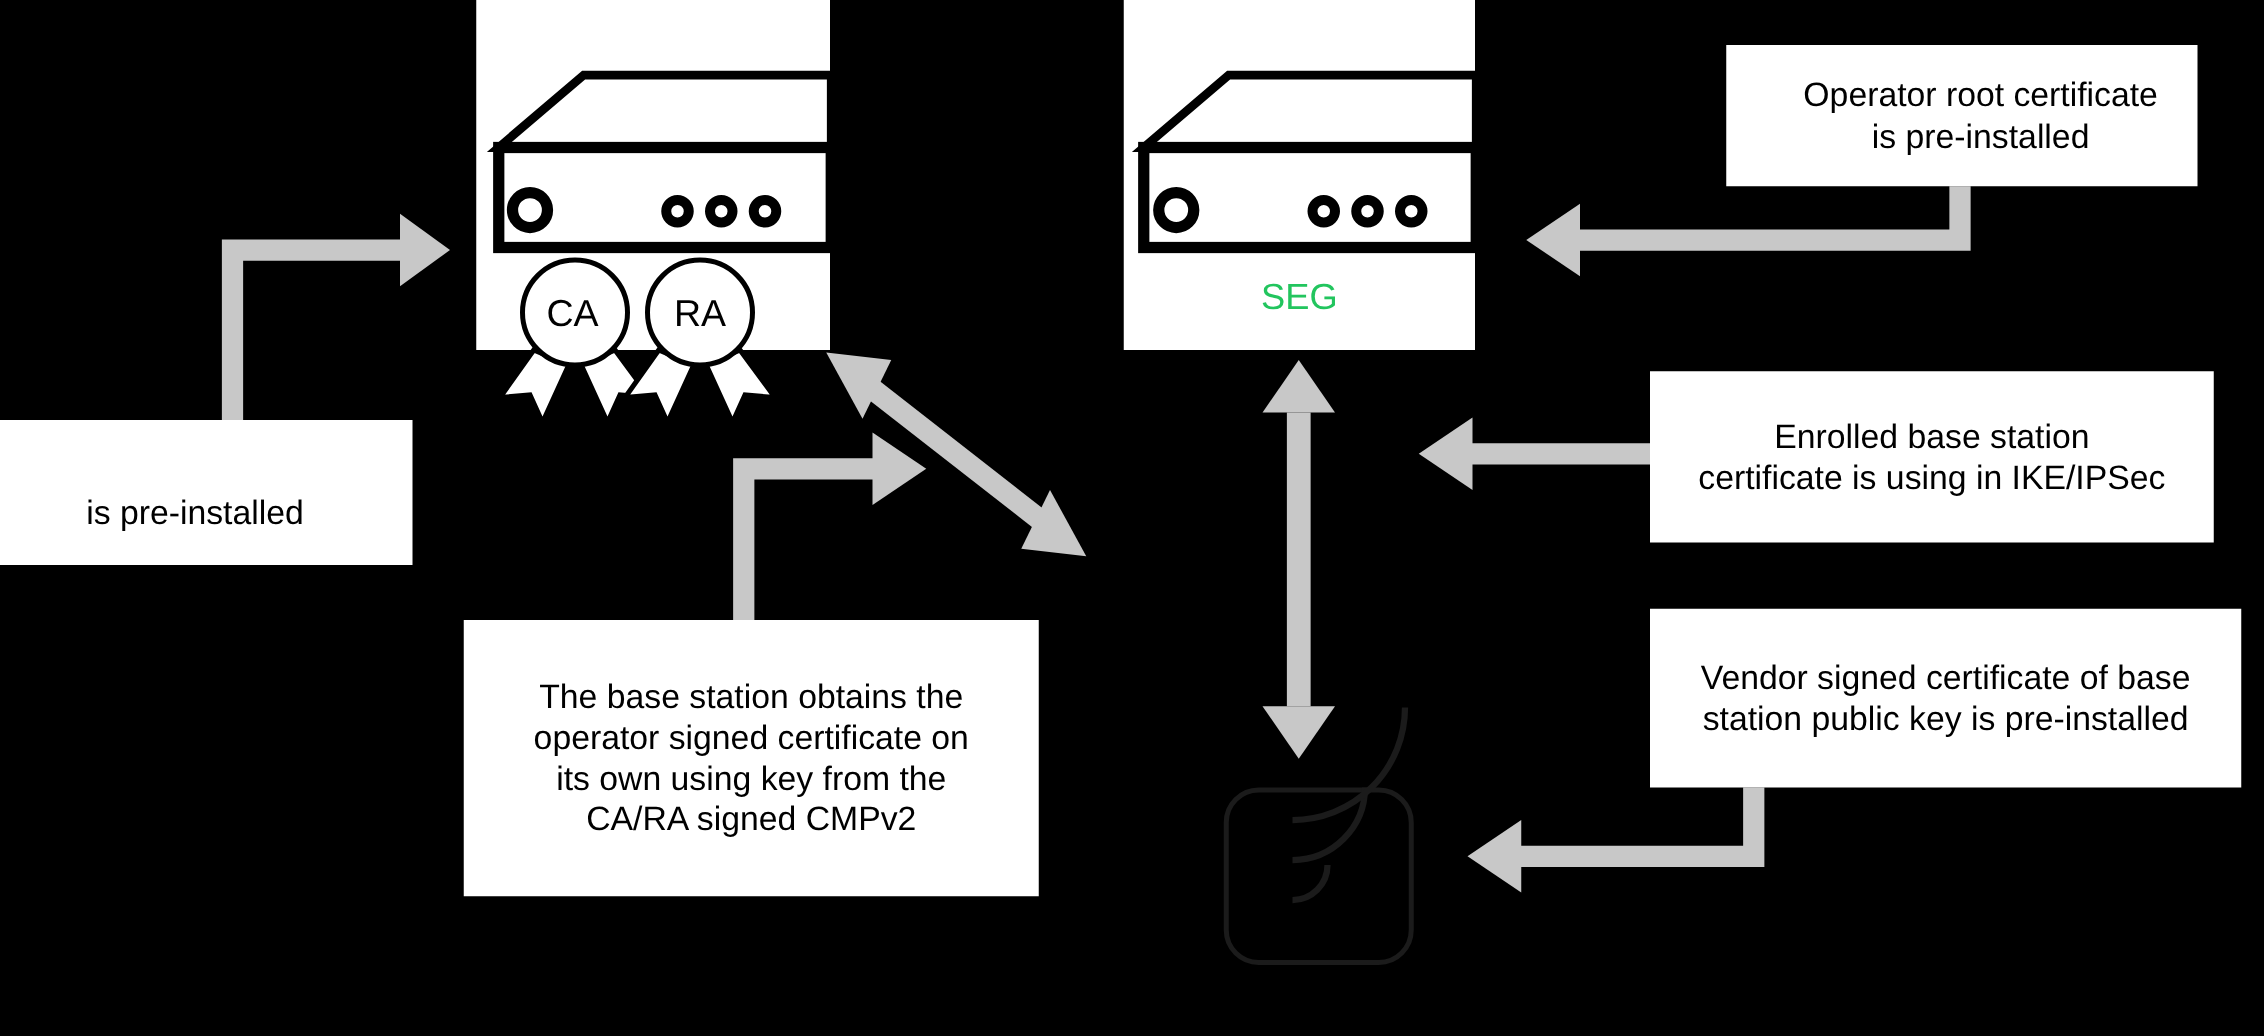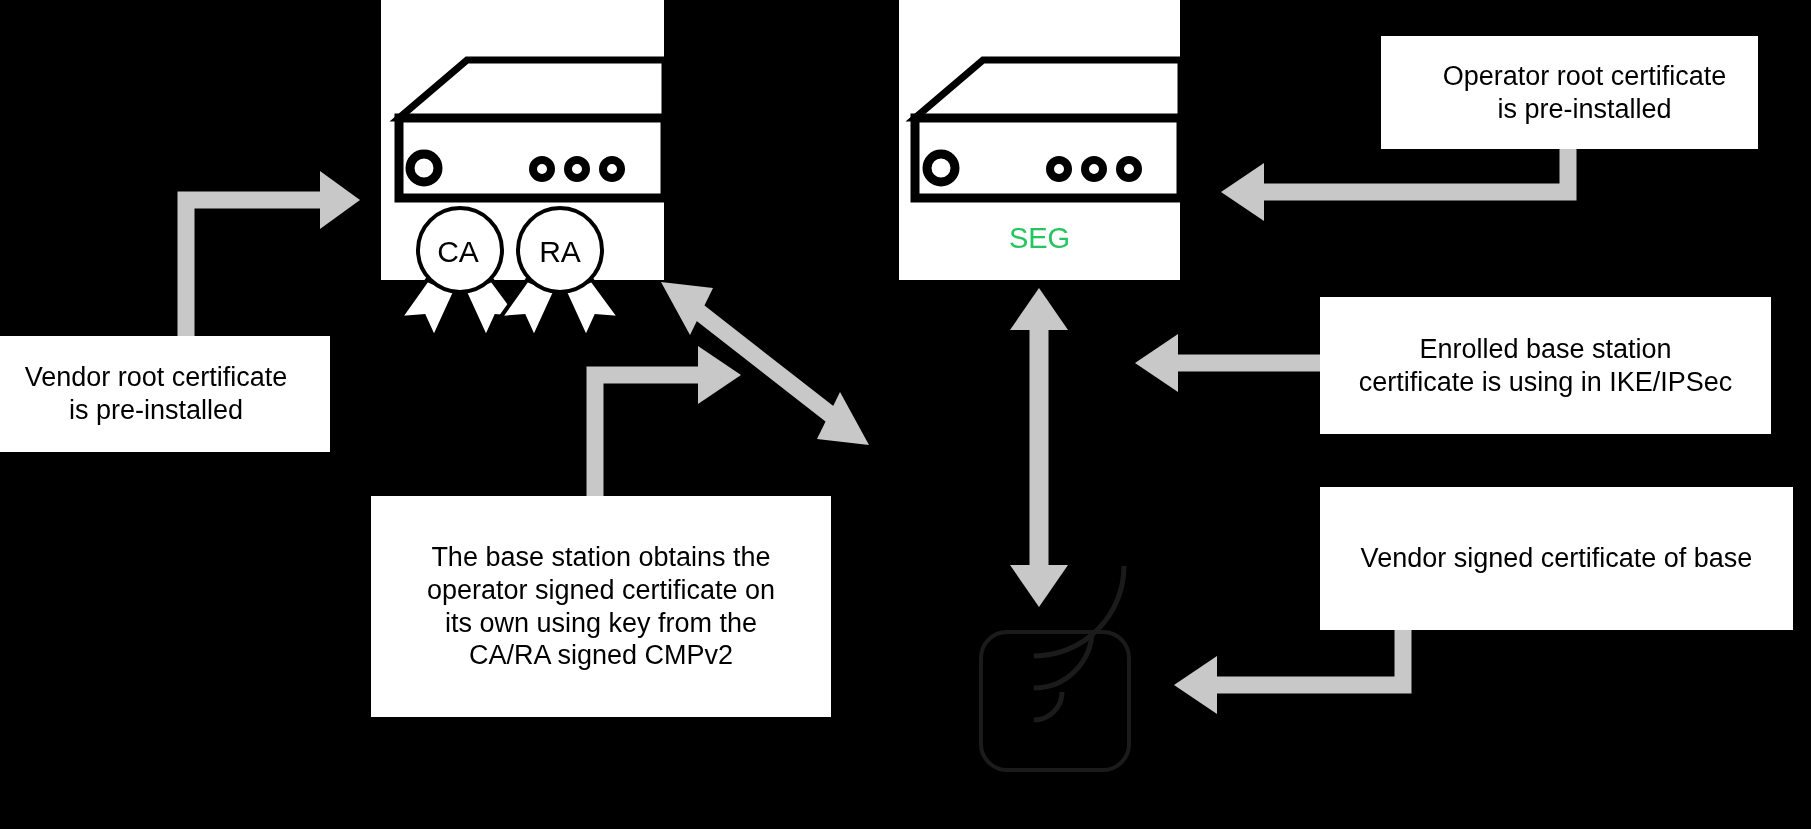--- a/index.html
+++ b/index.html
@@ -160,21 +160,21 @@
 
   </svg>
 
   <div class="badge-text" id="badge-ca-text">CA</div>
   <div class="badge-text" id="badge-ra-text">RA</div>
 
   <div class="device-label" id="label-seg">SEG</div>
 
   <div class="note" id="note-vendor-root">
     <div>
-      <span>Vendor root certificate</span><br>
+      <br>
       <span>is pre-installed</span>
     </div>
   </div>
 
   <div class="note" id="note-operator-root">
     <div>
       <span>Operator root certificate</span><br>
       <span>is pre-installed</span>
     </div>
   </div>
@@ -182,20 +182,21 @@
   <div class="note" id="note-enrolled-bs">
     <div>
       <span>Enrolled base station</span><br>
       <span>certificate is using in IKE/IPSec</span>
     </div>
   </div>
 
   <div class="note" id="note-vendor-signed">
     <div>
       <span>Vendor signed certificate of base</span><br>
+      <span>station public key is pre-installed</span>
     </div>
   </div>
 
   <div class="note" id="note-cmpv2">
     <div>
       <span>The base station obtains the</span><br>
       <span>operator signed certificate on</span><br>
       <span>its own using key from the</span><br>
       <span>CA/RA signed CMPv2</span>
     </div>

